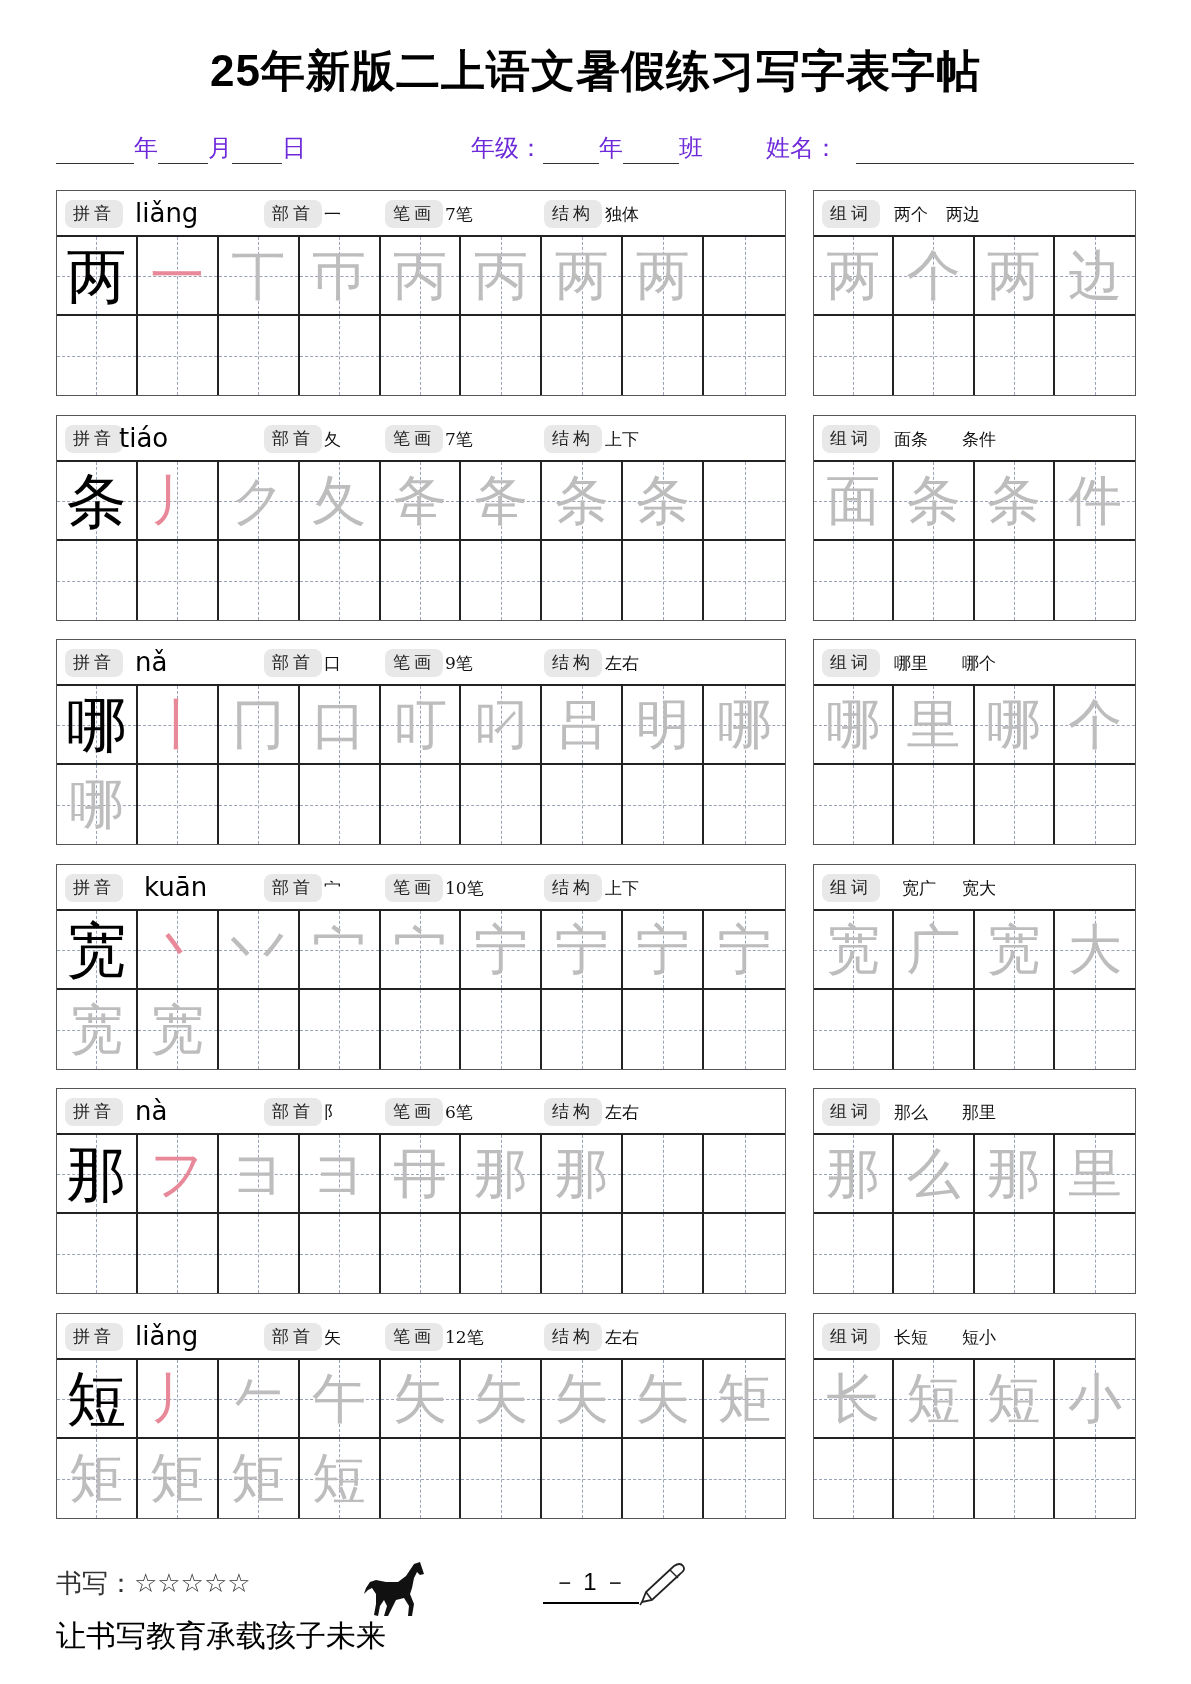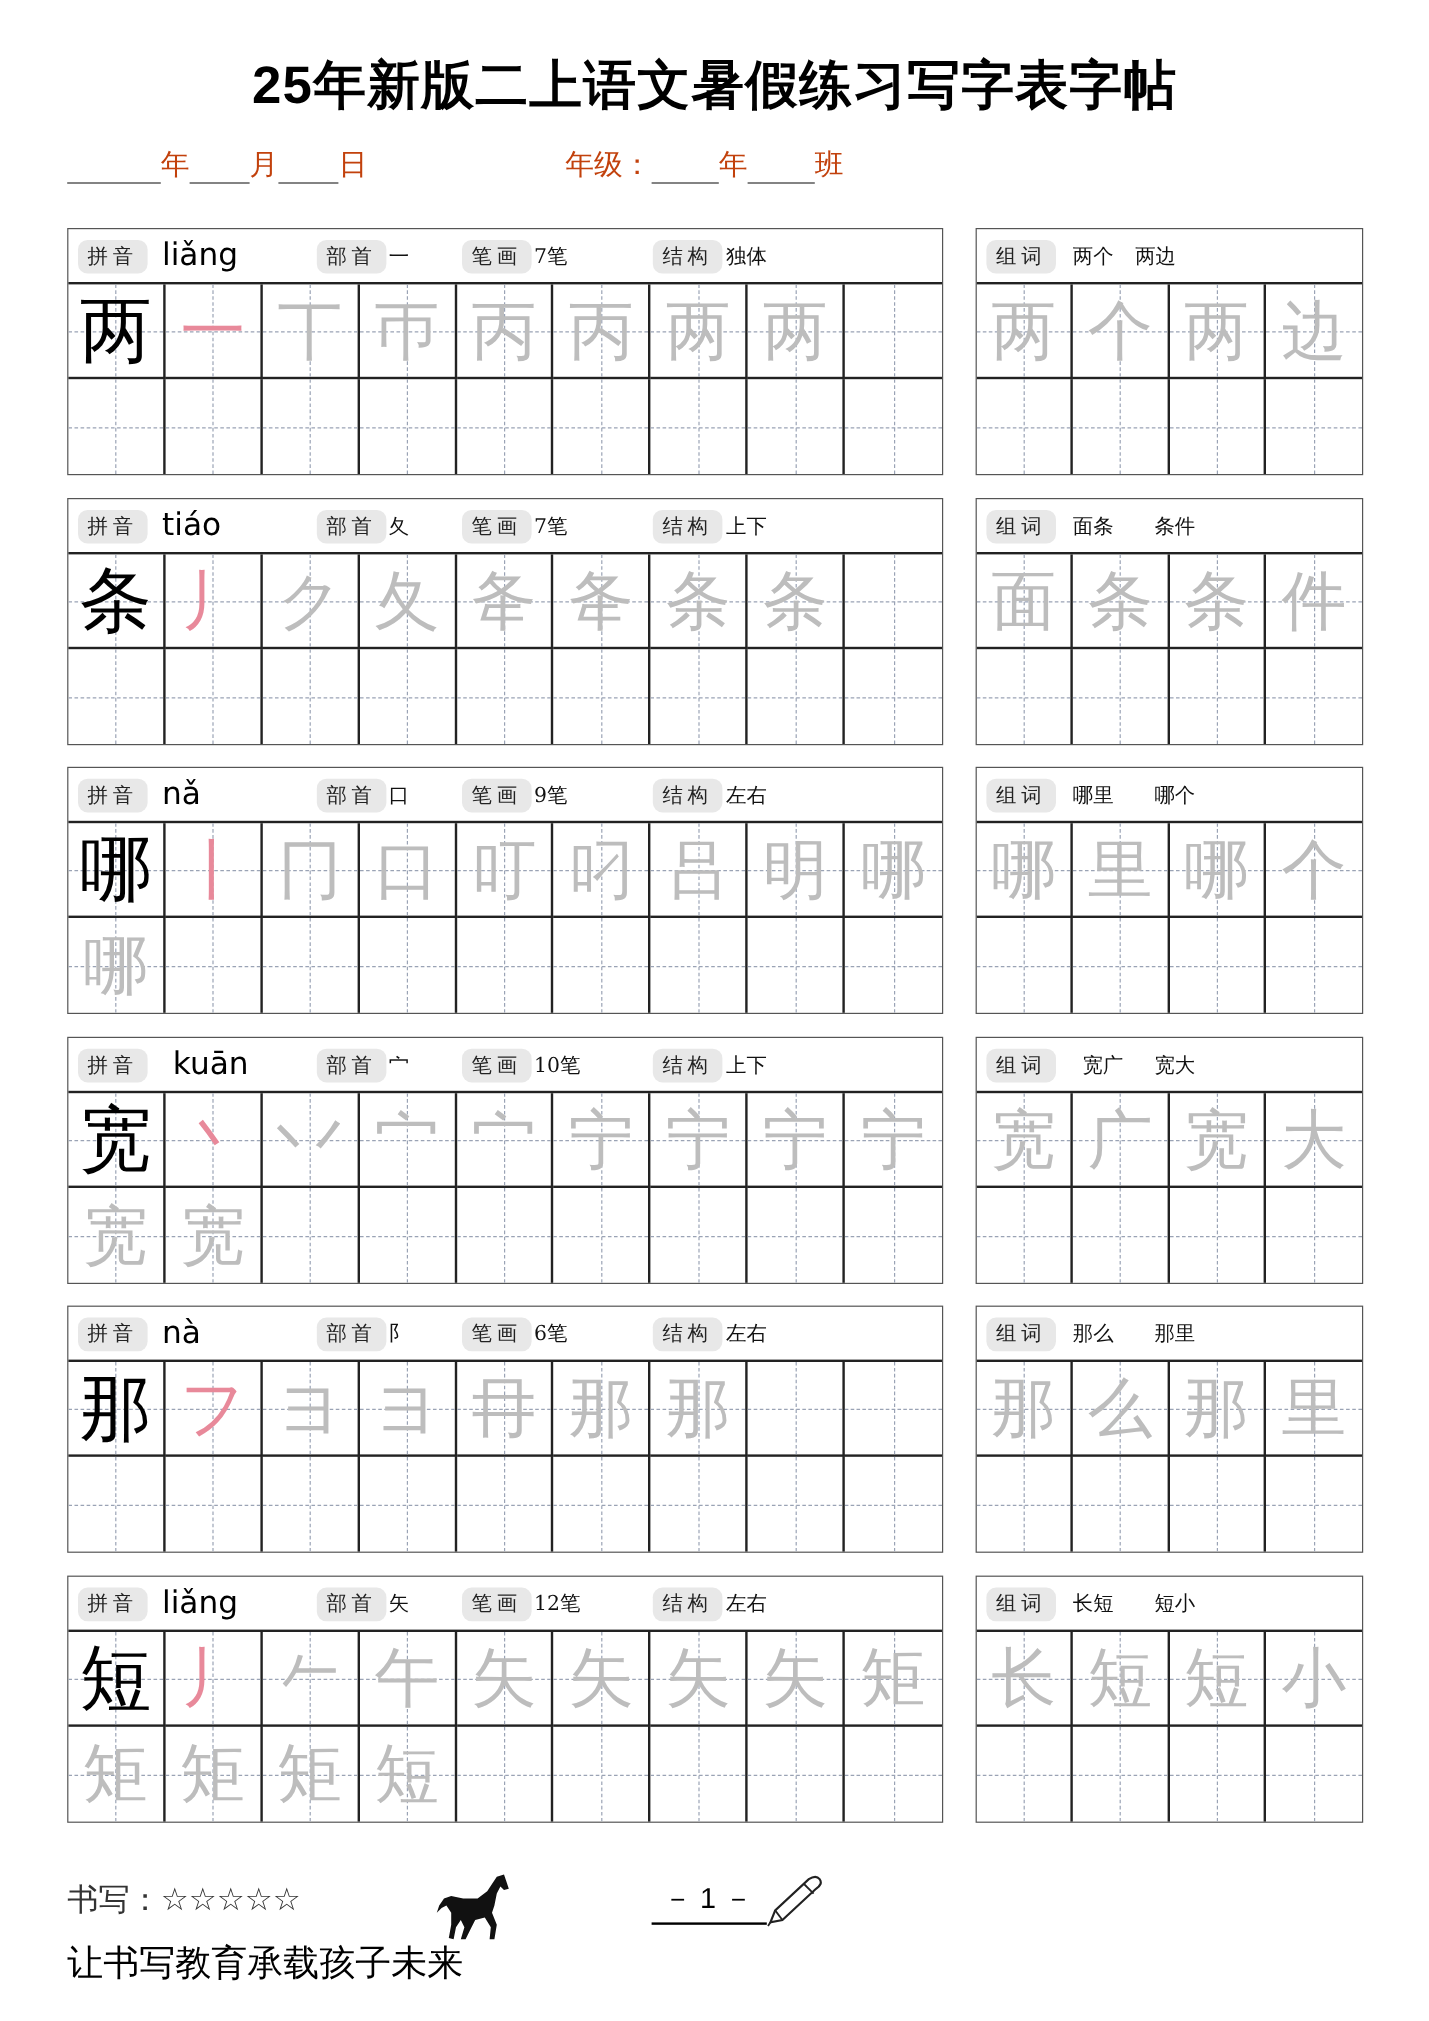--- a/index.html
+++ b/index.html
@@ -6,22 +6,22 @@
   html, body { width: 1191px; height: 1684px; background: #ffffff; overflow: hidden; }
   body { position: relative; font-family: "DejaVu Sans", "Liberation Sans", sans-serif; color: #111; }
 
   .title {
     position: absolute; left: 0; top: 42px; width: 1191px; text-align: center;
     font-family: "Liberation Sans", "DejaVu Sans", sans-serif;
     font-size: 44px; font-weight: bold; letter-spacing: 1px; color: #000;
   }
 
   .info-row {
-    position: absolute; top: 121px; left: 56px; width: 1080px; height: 36px;
-    font-size: 24px; color: #c2410c;
+    position: absolute; top: 132px; left: 56px; width: 1080px; height: 36px;
+    font-size: 24px; color: #6d28d9;
   }
   .info-row .seg { position: absolute; top: 0; white-space: nowrap; }
   .blank { display: inline-block; border-bottom: 1.5px solid #333; height: 26px; vertical-align: bottom; }
 
   .panel {
     position: absolute; border: 1.5px solid #555; background: #fff;
   }
   .panel-head {
     position: absolute; left: 0; top: 0; right: 0; height: 46px;
     border-bottom: 2px solid #222;
@@ -91,20 +91,23 @@
 <body>
 
 <div class="title">25年新版二上语文暑假练习写字表字帖</div>
 
 <div class="info-row">
   <div class="seg" style="left:0">
     <span class="blank" style="width:78px"></span><span>年</span><span class="blank" style="width:50px"></span><span>月</span><span class="blank" style="width:50px"></span><span>日</span>
   </div>
   <div class="seg" style="left:415px">
     <span>年级：</span><span class="blank" style="width:56px"></span><span>年</span><span class="blank" style="width:56px"></span><span>班</span>
+  </div>
+  <div class="seg" style="left:710px">
+    <span>姓名：</span><span class="blank" style="width:278px; margin-left:18px"></span>
   </div>
 </div>
 
 <div id="panels">
     <div class="panel" style="left: 56px; top: 190px; width: 730px; height: 206px;">
       <div class="panel-head">
         <span class="tag" style="left:8px">拼音</span>
         <span class="pinyin-val" style="left:78px">liǎng</span>
         <span class="tag" style="left:207px">部首</span>
         <span class="tag-val" style="left:267px">一</span>
@@ -199,21 +202,21 @@
           <span></span>
         </div>
         <div class="cell lastcol lastrow">
           <span></span>
         </div>
       </div>
     </div>
     <div class="panel" style="left: 56px; top: 415px; width: 730px; height: 206px;">
       <div class="panel-head">
         <span class="tag" style="left:8px">拼音</span>
-        <span class="pinyin-val" style="left:78px">tiáo</span>
+        <span class="pinyin-val" style="left:62px">tiáo</span>
         <span class="tag" style="left:207px">部首</span>
         <span class="tag-val" style="left:267px">夂</span>
         <span class="tag" style="left:328px">笔画</span>
         <span class="tag-val" style="left:388px">7笔</span>
         <span class="tag" style="left:487px">结构</span>
         <span class="tag-val" style="left:548px">上下</span>
       </div>
       <div class="grid" style="grid-template-columns:repeat(9,1fr);grid-template-rows:repeat(2,1fr);">
         <div class="cell">
           <span class="ch-model">条</span>

